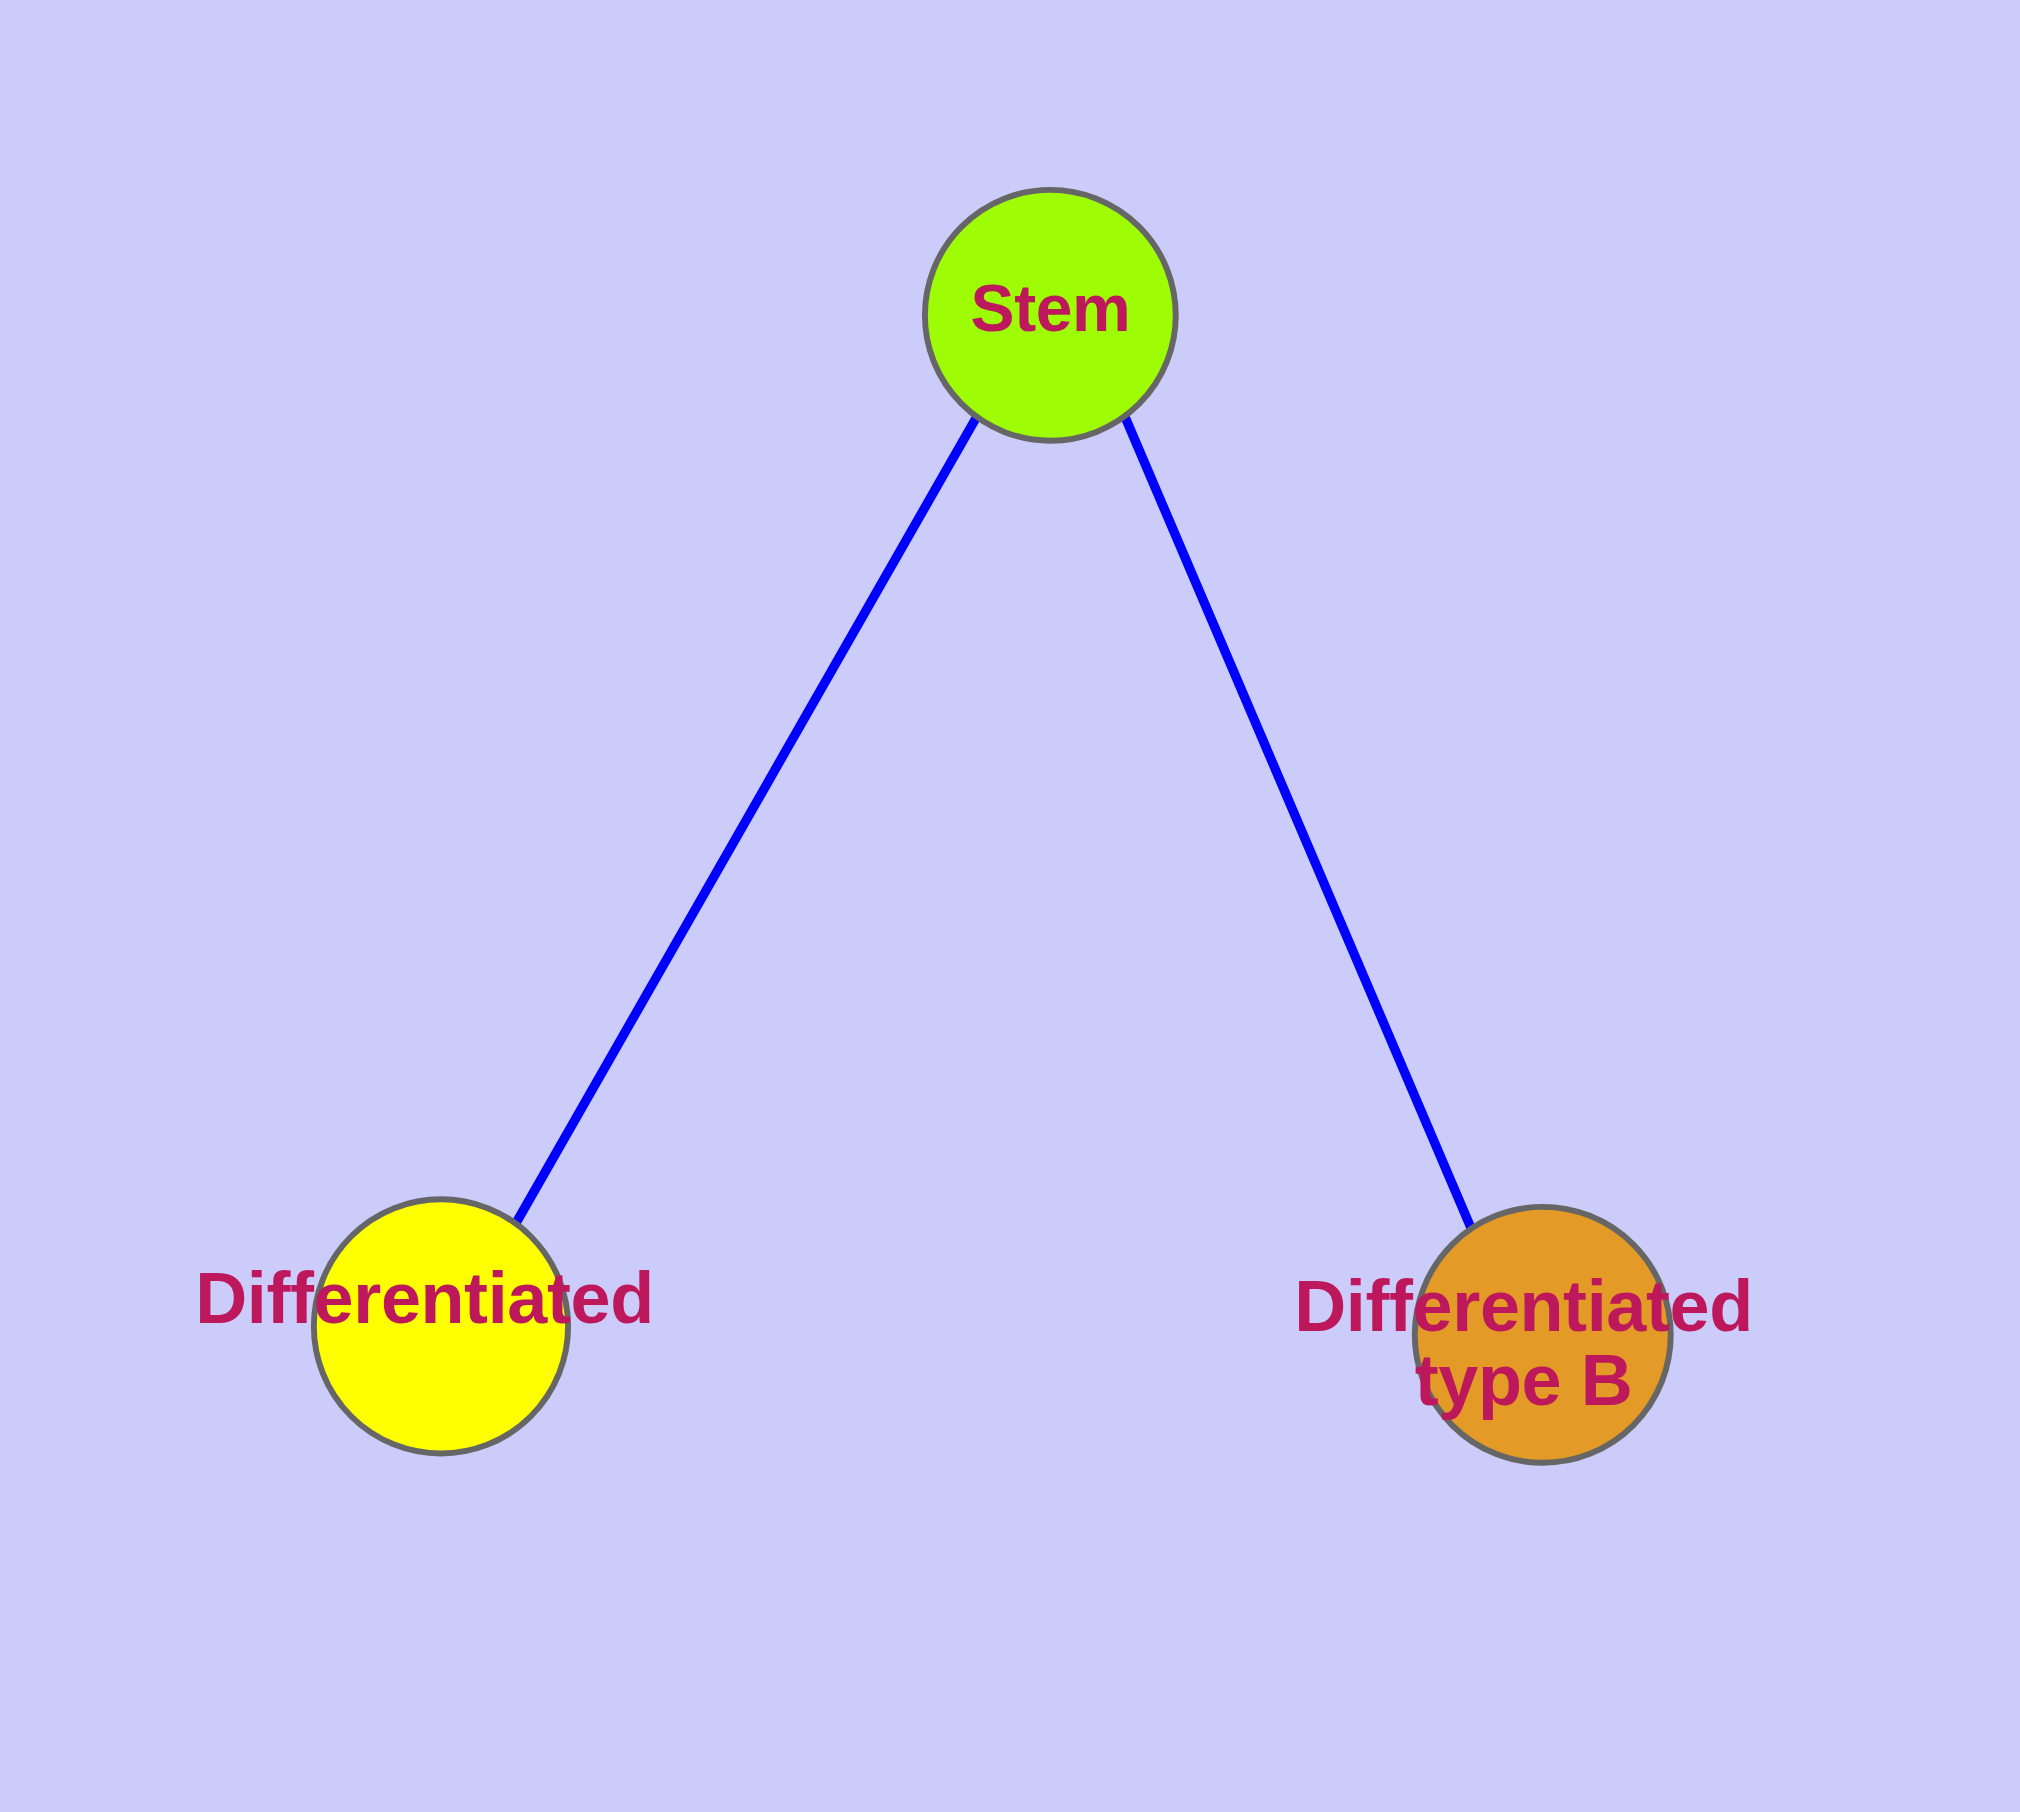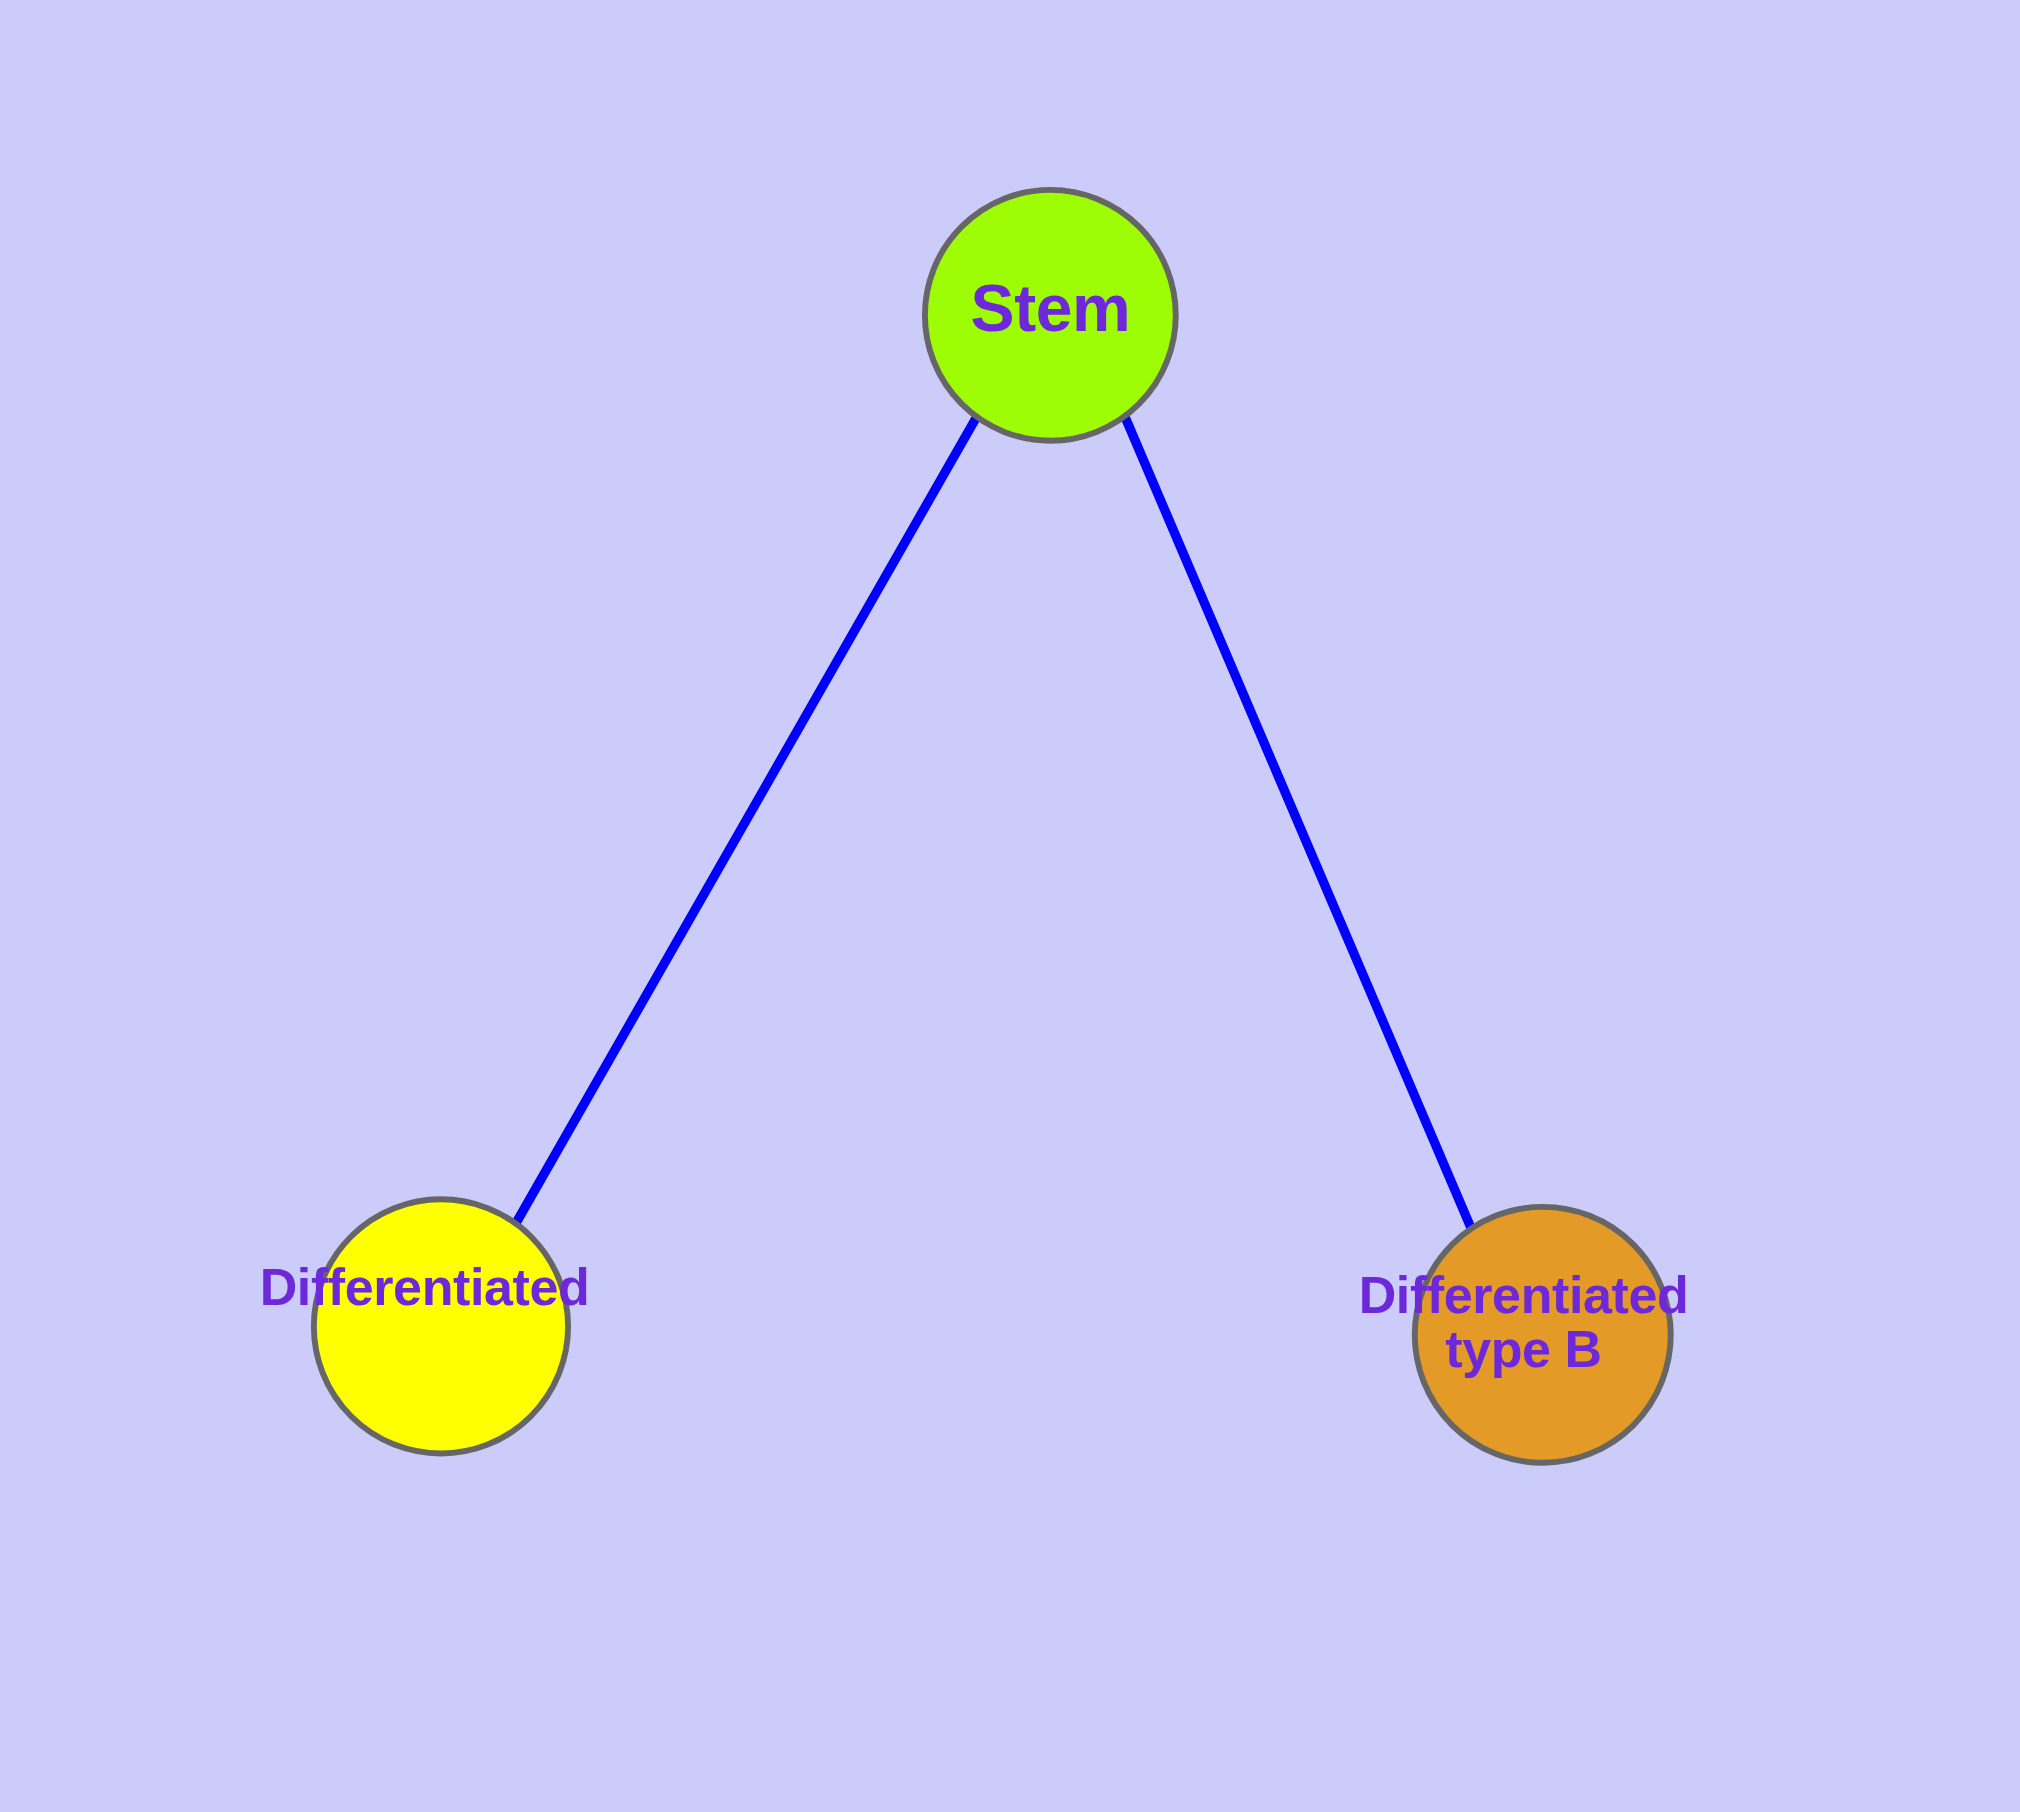--- a/index.html
+++ b/index.html
@@ -17,34 +17,34 @@
   }
   #graph-svg {
     position: absolute;
     left: 0;
     top: 0;
     width: 2021px;
     height: 1812px;
   }
   .node-label {
     position: absolute;
-    color: #6d28d9;
+    color: #be185d;
     font-family: "Liberation Sans", sans-serif;
     font-weight: bold;
     text-align: center;
     white-space: nowrap;
     line-height: 1.03;
     pointer-events: none;
     letter-spacing: -0.4px;
   }
   .node-label.stem {
     font-size: 66px;
   }
   .node-label.leaf {
-    font-size: 52px;
+    font-size: 72px;
   }
 </style>
 </head>
 <body>
 
 <div id="stage">
 
   <svg id="graph-svg" viewBox="0 0 2384 2138">
     <g>
       <line x1="1152" y1="492" x2="608" y2="1444" stroke="#0000ff" stroke-width="11" stroke-linecap="round"></line>

